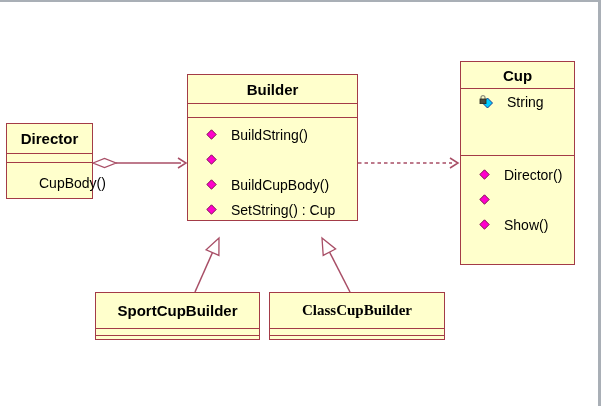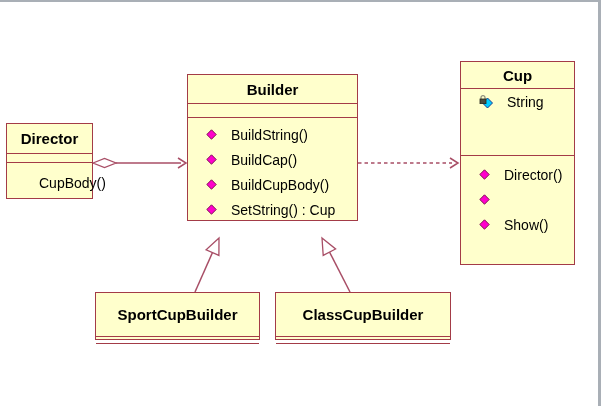--- a/index.html
+++ b/index.html
@@ -36,22 +36,22 @@
   #box-director .uml-methods{padding-top:7px;}
   #box-builder{left:187px;top:74px;width:171px;height:147px;}
   #box-builder .uml-title{height:29px;}
   #box-builder .uml-attrs{height:14px;}
   #box-builder .uml-methods{padding-top:4px;}
   #box-cup{left:460px;top:61px;width:115px;height:204px;}
   #box-cup .uml-title{height:27px;}
   #box-cup .uml-attrs{height:67px;padding-top:2px;}
   #box-cup .uml-methods{padding-top:6px;}
   #box-sport{left:95px;top:292px;width:165px;height:48px;}
-  #box-class{left:275px;top:292px;width:176px;height:48px;}
-  #box-sport .uml-title,#box-class .uml-title{height:44px;}
+  #box-class{left:269px;top:292px;width:176px;height:48px;font-family:Liberation Serif, serif;}
+  #box-sport .uml-title,#box-class .uml-title{height:36px;}
   #box-sport .uml-attrs,#box-class .uml-attrs{height:7px;}
 </style>
 </head>
 <body>
 
 <div class="canvas">
 
   <svg class="connectors" width="601" height="406" viewBox="0 0 601 406">
 
     <line x1="116" y1="163" x2="181" y2="163"></line>
@@ -88,21 +88,20 @@
       <div class="member">
         <svg class="micon" width="11" height="11" viewBox="0 0 11 11">
             <polygon points="5.5,0.8 10.2,5.5 5.5,10.2 0.8,5.5"></polygon>
           </svg>
         <span>BuildString()</span>
       </div>
       <div class="member">
         <svg class="micon" width="11" height="11" viewBox="0 0 11 11">
             <polygon points="5.5,0.8 10.2,5.5 5.5,10.2 0.8,5.5"></polygon>
           </svg>
-        <span>BuildCap()</span>
       </div>
       <div class="member">
         <svg class="micon" width="11" height="11" viewBox="0 0 11 11">
             <polygon points="5.5,0.8 10.2,5.5 5.5,10.2 0.8,5.5"></polygon>
           </svg>
         <span>BuildCupBody()</span>
       </div>
       <div class="member">
         <svg class="micon" width="11" height="11" viewBox="0 0 11 11">
             <polygon points="5.5,0.8 10.2,5.5 5.5,10.2 0.8,5.5"></polygon>

